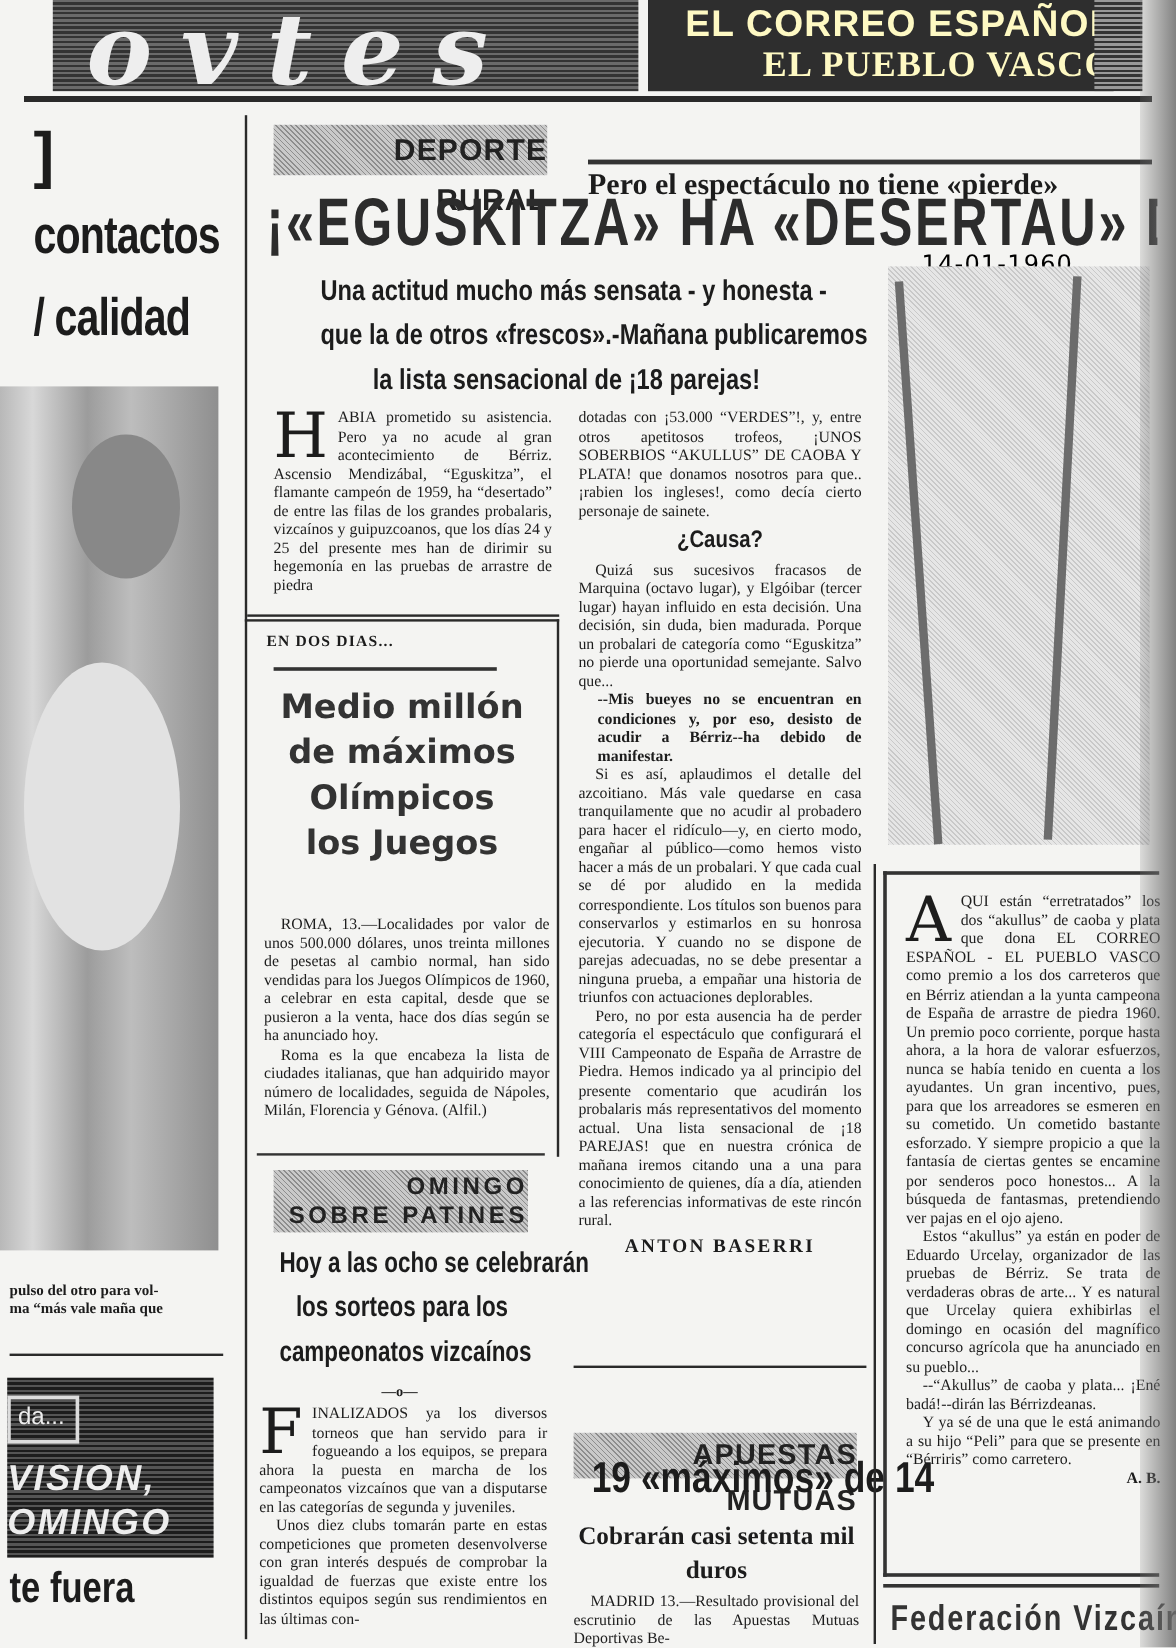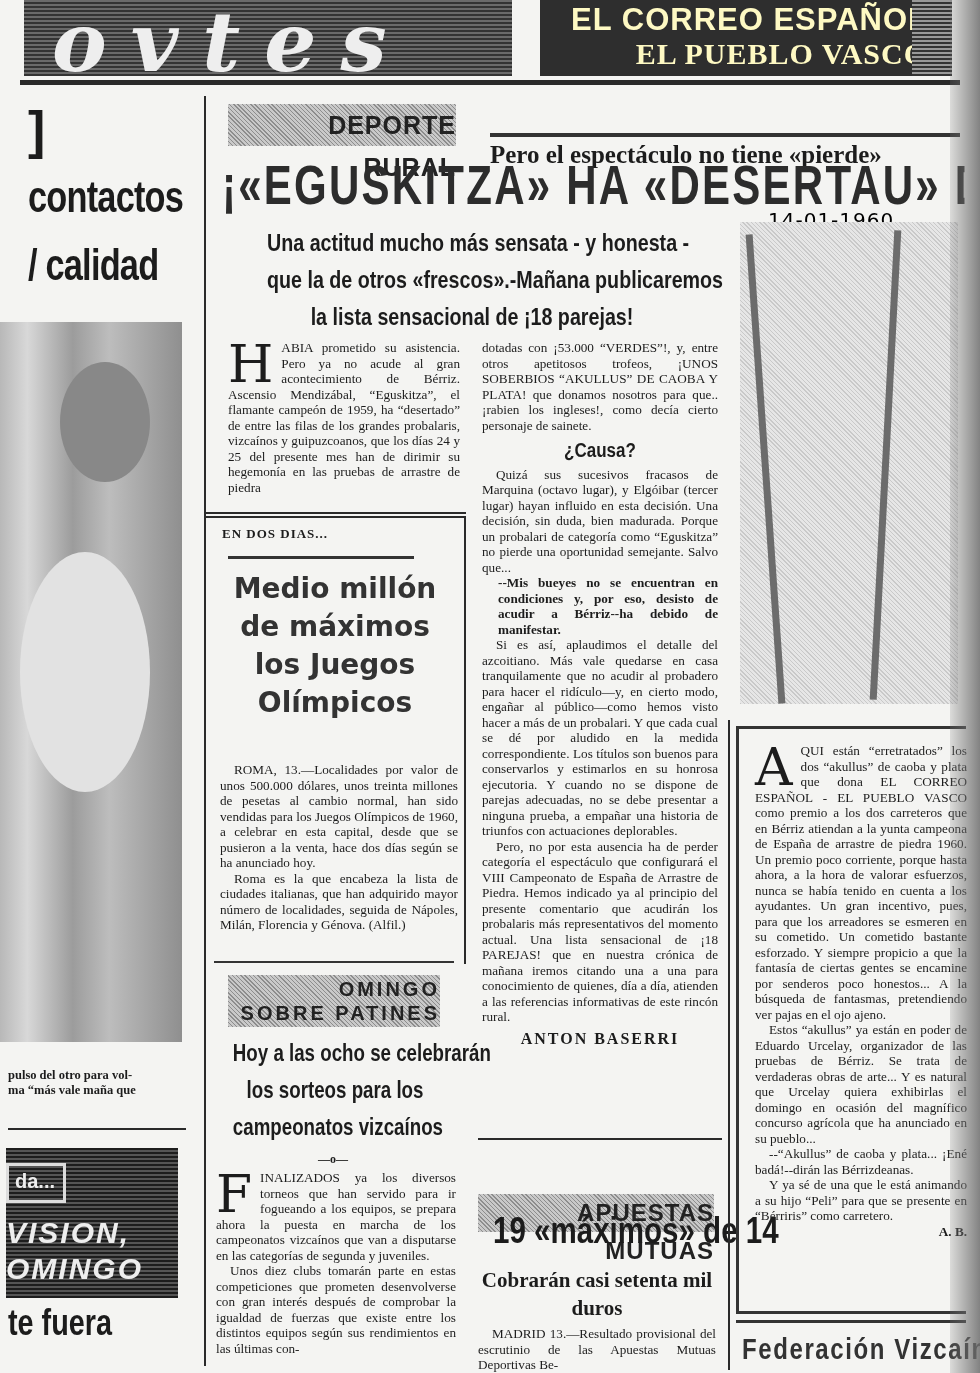--- a/index.html
+++ b/index.html
@@ -2,21 +2,21 @@
 <html><head>
 <meta charset="utf-8">
 <style>
   * { box-sizing: border-box; margin: 0; padding: 0; }
   html, body { width: 980px; height: 1373px; overflow: hidden; background: #f4f4f2; }
   body { position: relative; font-family: "Liberation Serif", serif; color: #1c1c1c; }
   .abs { position: absolute; }
 
   
   .mast-left {
-    left: 24px; top: 0; width: 488px; height: 76px;
+    left: 44px; top: 0; width: 488px; height: 76px;
     background: repeating-linear-gradient(0deg, #333 0px, #333 2px, #6a6a6a 2px, #6a6a6a 4px);
     overflow: hidden;
   }
   .mast-script {
     position: absolute; left: 28px; top: -6px;
     font-family: "DejaVu Serif", serif; font-style: italic; font-weight: bold;
     font-size: 82px; color: #eee; letter-spacing: 24px; white-space: nowrap;
   }
   .mast-right {
     left: 520px; top: 0; width: 388px; height: 76px; background: #2e2e2e;
@@ -33,21 +33,21 @@
   .left-head { left: 28px; width: 170px; font-family: "Liberation Sans", sans-serif; font-weight: bold; font-size: 44px; transform: scaleX(0.78); transform-origin: left; white-space: nowrap; letter-spacing: -1px;}
   .left-photo { left: 0; top: 322px; width: 182px; height: 720px;
     background: linear-gradient(90deg, #b8b8b8 0%, #d8d8d8 15%, #9c9c9c 40%, #bdbdbd 60%, #8f8f8f 100%);
   }
   .left-photo .blob { position:absolute; border-radius: 50%; }
   .vrule { width: 2px; background: #2a2a2a; }
   .hrule { height: 2px; background: #2a2a2a; }
   .left-snip { left: 8px; top: 1068px; width: 180px; font-size: 12.5px; line-height: 15px; font-weight: bold; }
   .tv-box { left: 6px; top: 1148px; width: 172px; height: 150px;
     background: repeating-linear-gradient(0deg, #1d1d1d 0px, #1d1d1d 2px, #555 2px, #555 4px); color: #eee; overflow: hidden; }
-  .tv-small { position:absolute; left:0; top:15px; width: 60px; height: 40px; border: 3px solid #ddd; font-family:"Liberation Sans",sans-serif; font-weight:bold; font-size: 20px; padding: 4px 6px; }
+  .tv-small { position:absolute; left:0; top:15px; width: 60px; height: 40px; border: 3px solid #ddd; font-family:"Liberation Sans",sans-serif; font-weight:normal; font-size: 20px; padding: 4px 6px; }
   .tv-big { position:absolute; left: 0; font-family:"Liberation Sans",sans-serif; font-weight:bold; font-style: italic; font-size: 30px; letter-spacing: 2px; white-space: nowrap; }
   .left-fuera { left: 8px; top: 1302px; font-family:"Liberation Sans",sans-serif; font-weight:bold; font-size: 36px; transform: scaleX(0.8); transform-origin:left; white-space: nowrap; }
 
   
   .tag {
     background: repeating-linear-gradient(45deg, #8d8d8d 0 1px, #c9c9c9 1px 3px);
     font-family: Liberation Sans, sans-serif; font-weight: bold; color: #222;
     text-align: right; letter-spacing: 1px;
   }
   .tag-rural { left: 228px; top: 104px; width: 228px; height: 42px; font-size: 25px; line-height: 42px; }
@@ -180,22 +180,22 @@
   <div class="byline">ANTON BASERRI</div>
 </div>
 <div class="abs hrule" style="left:478px;top:1138px;width:244px;"></div>
 
 <div class="abs box-dos">
   <div class="dos-label">EN DOS DIAS...</div>
   <div class="dos-rule"></div>
   <div class="dos-head">
     <div>Medio millón</div>
     <div>de máximos</div>
+    <div>Olímpicos</div>
     <div>los Juegos</div>
-    <div>Olímpicos</div>
   </div>
   <div class="dos-body body">
     <p>ROMA, 13.—Localidades por valor de unos 500.000 dólares, unos treinta millones de pesetas al cambio normal, han sido vendidas para los Juegos Olímpicos de 1960, a celebrar en esta capital, desde que se pusieron a la venta, hace dos días según se ha anunciado hoy.</p>
     <p>Roma es la que encabeza la lista de ciudades italianas, que han adquirido mayor número de localidades, seguida de Nápoles, Milán, Florencia y Génova. (Alfil.)</p>
   </div>
   <div class="dos-rule2"></div>
 </div>
 
 <div class="abs tag tag-hockey">
   <div>OMINGO</div>

